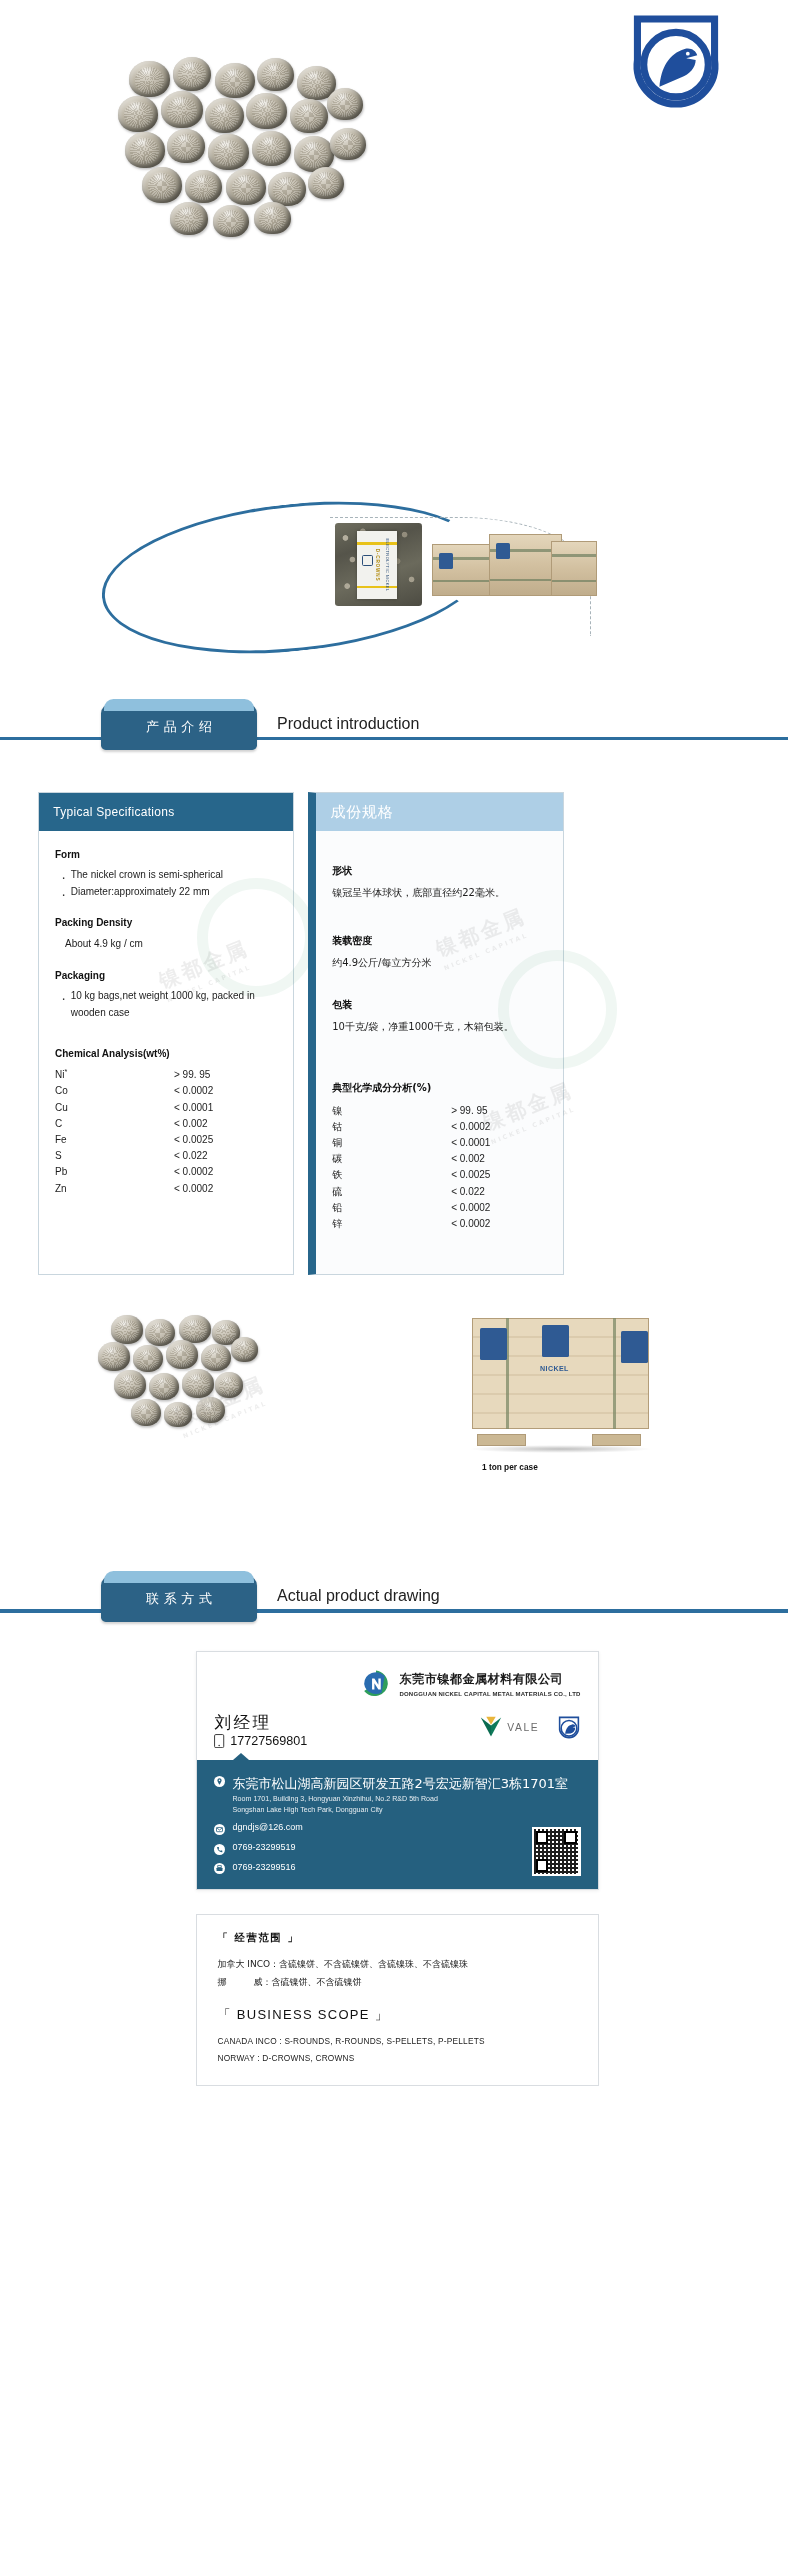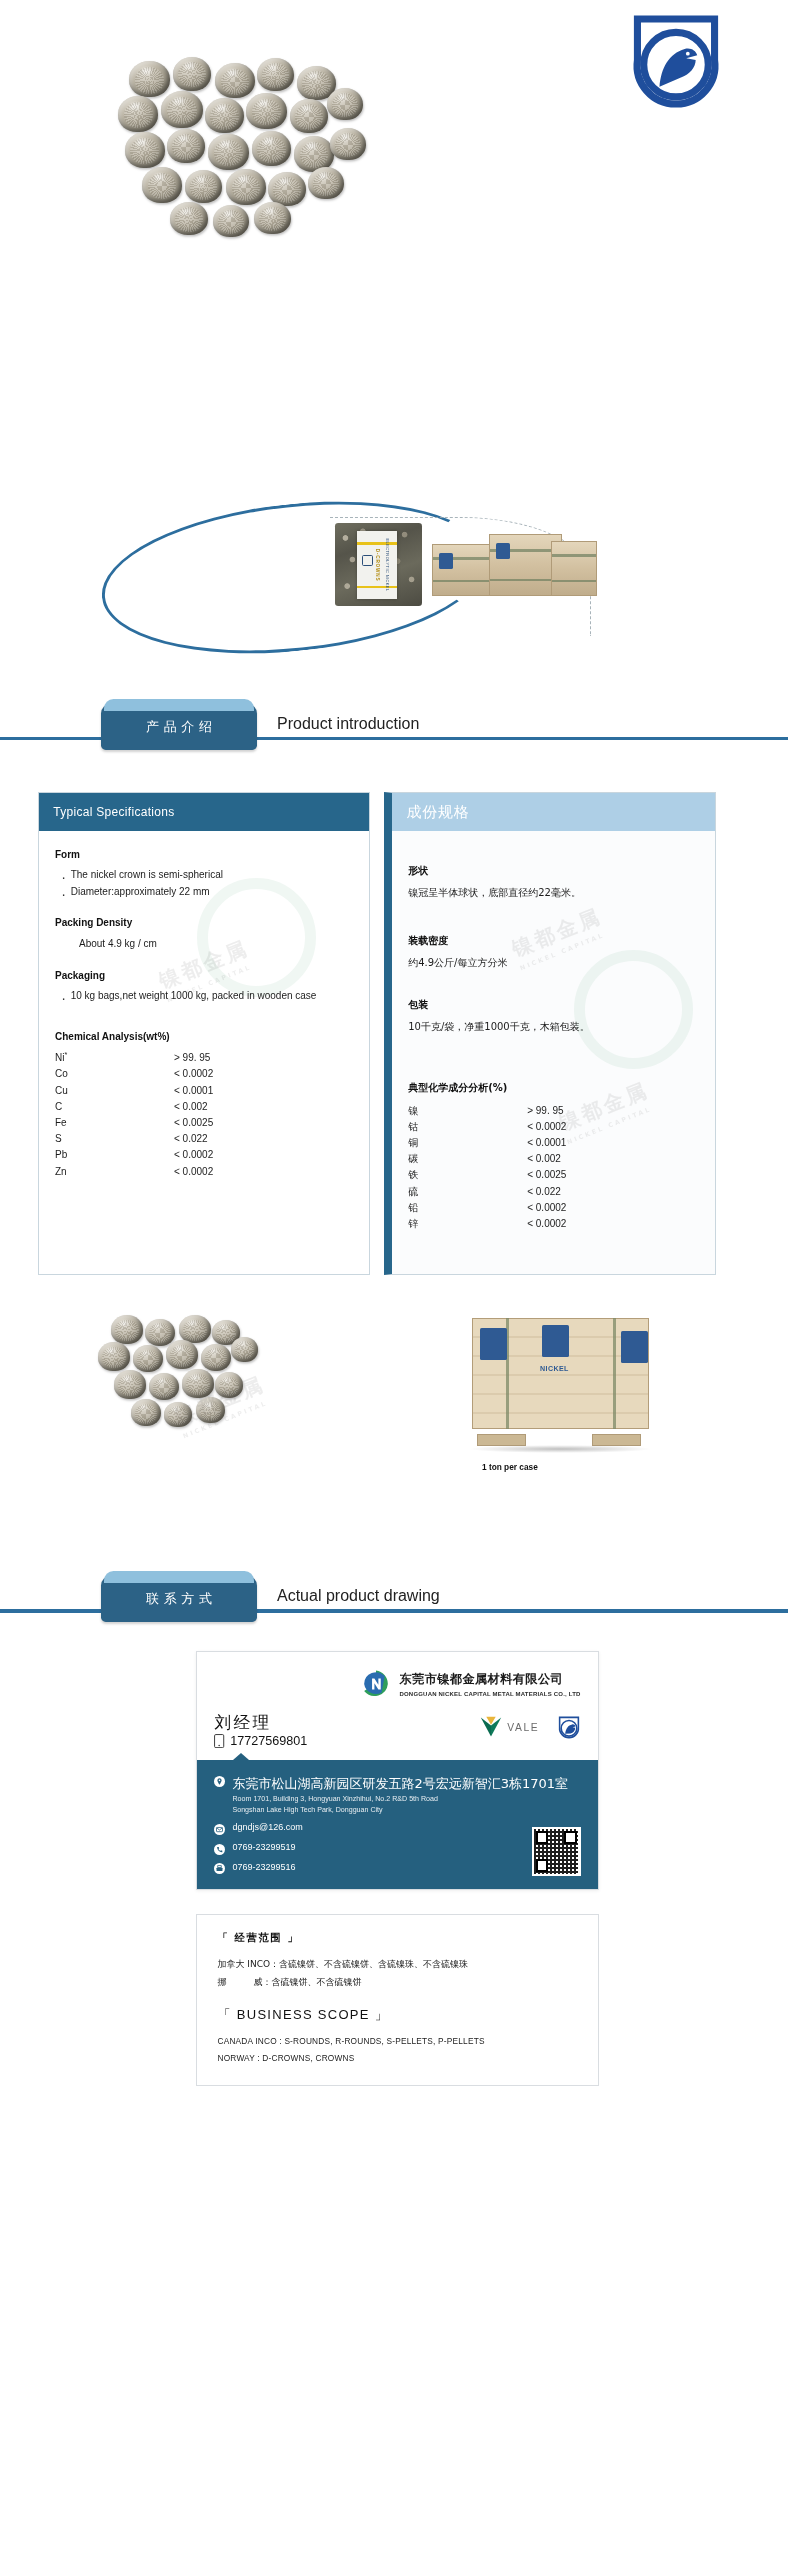--- a/index.html
+++ b/index.html
@@ -108,35 +108,35 @@
   .sec-badge::before{
     content:""; position:absolute; left:3.2px; right:3.2px; top:-5.5px; height:12.6px;
     background:#8fc0dd; border-radius:9.5px 9.5px 0 0;
   }
   .sec-badge-txt{ position:relative; z-index:2; color:#ffffff; font-size:13px; letter-spacing:4.7px;
     font-family:"DejaVu Sans", sans-serif; padding-left:4.7px;}
   .sec-en { position:absolute; left:277px; top:27px; font-size:16px; color:#222; font-family:"Liberation Sans",sans-serif;}
 
   
   .spec-area{ position:relative; padding:28.4px 38px 32px; display:flex; gap:14.2px; }
-  .panel{ width:332px; background:#ffffff; border:0.8px solid #c9d6de; position:relative; }
+  .panel{ width:256px; background:#ffffff; border:0.8px solid #c9d6de; position:relative; }
   .panel-head{ height:38px; display:flex; align-items:center; padding-left:14.2px; font-size:12px; }
   .panel-left .panel-head{ background:#27668b; color:#ffffff; letter-spacing:0.3px; }
   .panel-right{ border-left:8px solid #27668b; }
   .panel-right .panel-head{ background:#aecfe6; color:#ffffff; font-size:15px; letter-spacing:0.8px;
     font-family:"DejaVu Sans",sans-serif; }
   .panel-body{ padding:17.4px 16px 22px; min-height:443px; position:relative; background:#fff; }
   .panel-right .panel-body{ background:#fbfcfd; }
   .blk-title{ font-weight:bold; font-size:10px; margin-bottom:6.3px; color:#111; }
   .blk-title.zh{ font-family:"DejaVu Sans",sans-serif; font-size:10px;margin-top:15px; }
   .blk-gap{ height:17.4px; }
   ul.bullets{ list-style:none; margin:0 0 0 4.7px; }
   ul.bullets li{ font-size:10px; line-height:1.7; position:relative; padding-left:11px; color:#1c1c1c;}
   ul.bullets li::before{ content:"·"; position:absolute; left:1.6px; top:-0.8px; font-size:14.2px; color:#333;}
-  .plain{ font-size:10px; line-height:1.75; color:#1c1c1c; margin-left:24px;}
+  .plain{ font-size:10px; line-height:1.75; color:#1c1c1c; margin-left:10px;}
   .plain.zh{ font-family:"DejaVu Sans",sans-serif; margin-left:0; }
   .chem-table{ margin-top:8px; width:100%; border-collapse:collapse; }
   .chem-table td{ font-size:10px; line-height:1.62; color:#1c1c1c; padding:0; }
   .chem-table td.el{ width:119px; }
   .chem-table td.zh-el{ width:119px; font-family:"DejaVu Sans",sans-serif; }
   sup.star{ font-size:7.1px; }
 
   
   .wm{ position:absolute; pointer-events:none; opacity:.09; font-family:"DejaVu Sans",sans-serif;
        font-weight:bold; color:#444; transform:rotate(-22deg); white-space:nowrap;}

